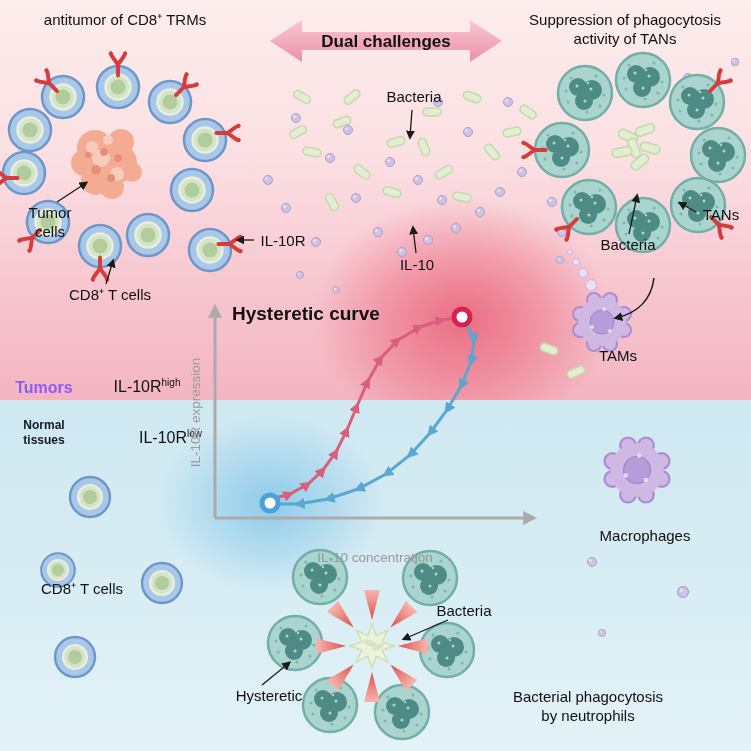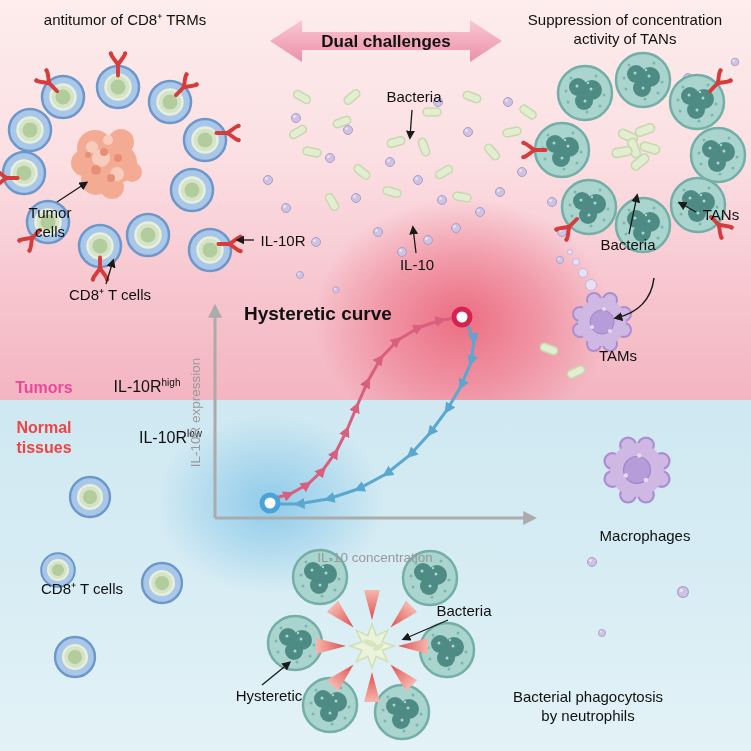--- a/index.html
+++ b/index.html
@@ -9,22 +9,22 @@
           background:linear-gradient(180deg,#fdedec 0%,#fbdfe3 40%,#f7c6cf 72%,#f3b5c1 100%)}
   .bg-bottom{position:absolute;left:0;top:400px;width:751px;height:351px;overflow:hidden;
           background:linear-gradient(180deg,#cfe8f1 0%,#d8edf4 55%,#e3f2f7 100%)}
   .glow-red{position:absolute;left:312px;top:196px;width:300px;height:244px;
           background:radial-gradient(ellipse at center,rgba(227,41,72,.55) 0%,rgba(227,41,72,.28) 38%,rgba(227,41,72,0) 70%)}
   .glow-blue{position:absolute;left:158px;top:16px;width:225px;height:176px;
           background:radial-gradient(ellipse at center,rgba(98,182,228,.6) 0%,rgba(98,182,228,.28) 40%,rgba(98,182,228,0) 72%)}
   svg.art{position:absolute;left:0;top:0}
   .lbl{position:absolute;font-size:15px;line-height:1.25;text-align:center}
   .lbl.gray{color:#999;font-size:13.5px}
-  .lbl.red{color:#ec4899;font-weight:bold;font-size:16px}
-  .lbl.blue{color:#ef4444;font-weight:bold;font-size:16px}
+  .lbl.red{color:#8b5cf6;font-weight:bold;font-size:16px}
+  .lbl.blue{color:#0f172a;font-weight:bold;font-size:12px}
   .lbl.big{font-size:19px;font-weight:bold}
   .lbl.banner{font-size:17px;font-weight:bold}
   .lbl.recsz{font-size:16px}
   .rot{transform:rotate(-90deg)}
   sup{font-size:10px}
 </style>
 </head>
 <body>
 
 <div class="stage">
@@ -307,21 +307,21 @@
       <line x1="448" y1="620" x2="404" y2="639" marker-end="url(#mBlack)"></line>
       <line x1="262" y1="685" x2="289" y2="663" marker-end="url(#mBlack)"></line>
     </g>
   </svg>
 
   <div class="lbl" style="left:10px;top:11px;width:230px">
     <div>antitumor of CD8⁺ TRMs</div>
   </div>
   <div class="lbl banner" style="left:296px;top:31px;width:180px">Dual challenges</div>
   <div class="lbl" style="left:508px;top:11px;width:234px">
-    <div>Suppression of concentration</div>
+    <div>Suppression of phagocytosis</div>
     <div>activity of TANs</div>
   </div>
 
   <div class="lbl" style="left:378px;top:88px;width:72px">Bacteria</div>
   <div class="lbl" style="left:385px;top:256px;width:64px">IL-10</div>
   <div class="lbl" style="left:252px;top:232px;width:62px">IL-10R</div>
   <div class="lbl" style="left:14px;top:204px;width:72px">
     <div>Tumor</div>
     <div>cells</div>
   </div>
@@ -336,21 +336,21 @@
     <span>IL-10R</span><sup>high</sup>
   </div>
   <div class="lbl blue" style="left:6px;top:418px;width:76px">
     <div>Normal</div>
     <div>tissues</div>
   </div>
   <div class="lbl recsz" style="left:92px;top:428px;width:110px;text-align:right">
     <span>IL-10R</span><sup>low</sup>
   </div>
 
-  <div class="lbl big" style="left:244px;top:302px;width:210px;text-align:left">Hysteretic curve</div>
+  <div class="lbl big" style="left:232px;top:302px;width:210px;text-align:left">Hysteretic curve</div>
   <div class="lbl gray rot" style="left:116px;top:404px;width:160px">IL-10R expression</div>
   <div class="lbl gray" style="left:280px;top:550px;width:190px">IL-10 concentration</div>
 
   <div class="lbl" style="left:22px;top:580px;width:120px">CD8⁺ T cells</div>
   <div class="lbl" style="left:214px;top:687px;width:110px">Hysteretic</div>
   <div class="lbl" style="left:428px;top:602px;width:72px">Bacteria</div>
   <div class="lbl" style="left:584px;top:527px;width:122px">Macrophages</div>
   <div class="lbl" style="left:468px;top:688px;width:240px">
     <div>Bacterial phagocytosis</div>
     <div>by neutrophils</div>

